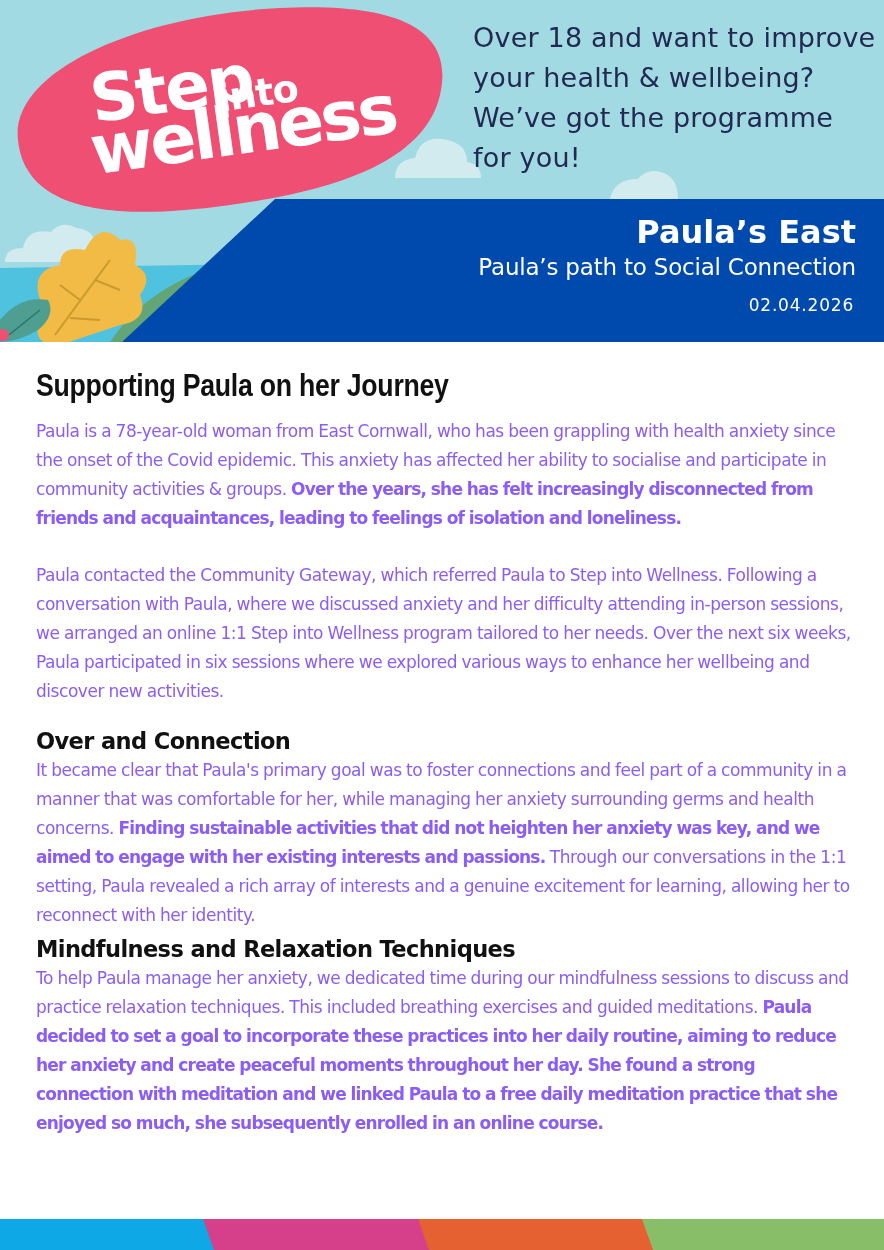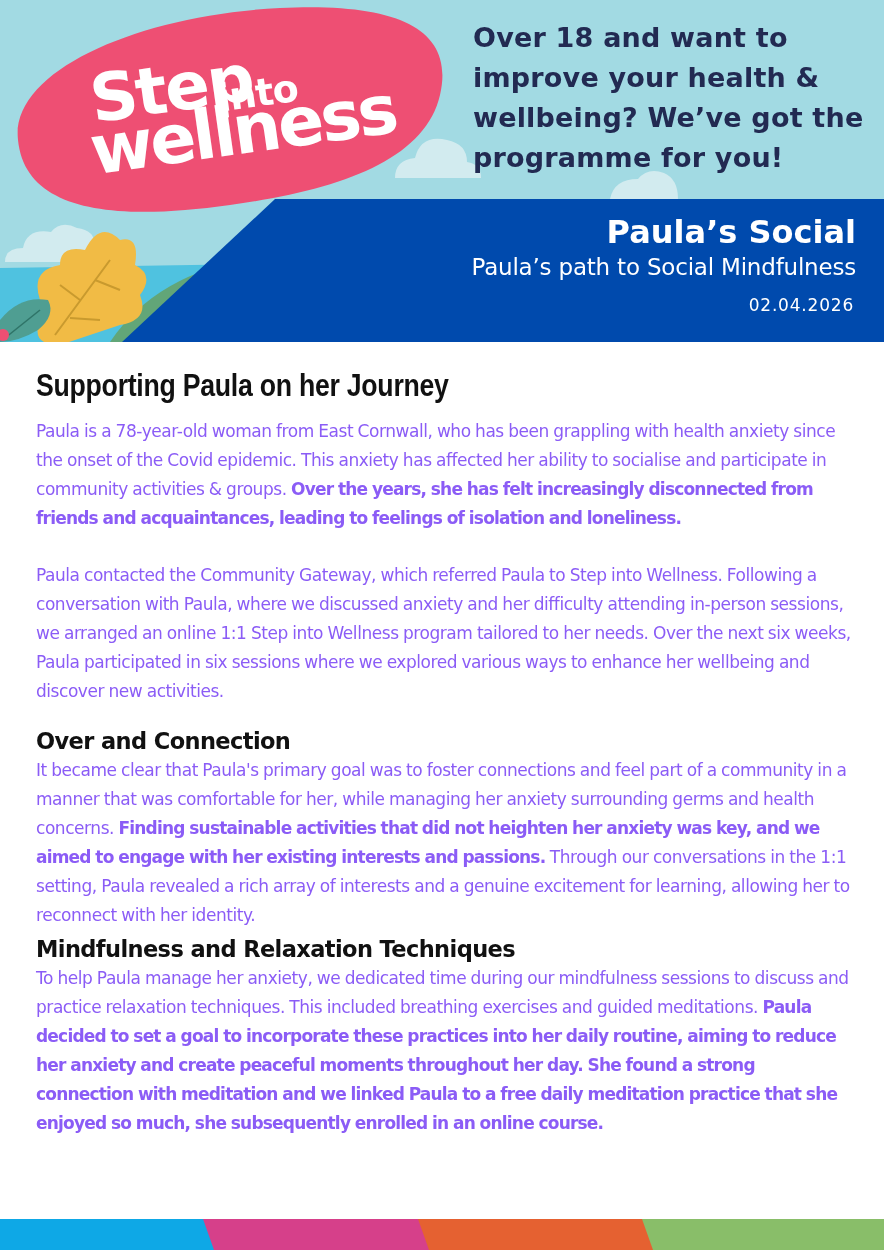--- a/index.html
+++ b/index.html
@@ -8,21 +8,21 @@
 
     
     .header { position: absolute; left: 0; top: 0; width: 884px; height: 342px; overflow: hidden; background: #a2dae3; }
     .scene { position: absolute; left: 0; top: 0; width: 884px; height: 342px; }
     .logo-wrap { position: absolute; left: 0; top: 0; width: 460px; height: 230px; }
     .logo-text { position: absolute; font-family: "DejaVu Sans", sans-serif; font-weight: bold; color: #ffffff; transform: rotate(-8deg); transform-origin: left top; line-height: 1; }
     .logo-step { left: 86px; top: 68px; font-size: 66px; letter-spacing: -2px; }
     .logo-into { left: 215px; top: 80px; font-size: 38px; letter-spacing: -1px; }
     .logo-wellness { left: 86px; top: 118px; font-size: 68px; letter-spacing: -3px; }
 
-    .tagline { position: absolute; left: 473px; top: 18px; width: 405px; font-family: "DejaVu Sans", sans-serif; font-weight: bold; font-size: 27px; line-height: 40px; color: #222a52; letter-spacing: 0.2px; }
+    .tagline { position: absolute; left: 473px; top: 18px; width: 405px; font-family: "DejaVu Sans", sans-serif; font-weight: normal; font-size: 27px; line-height: 40px; color: #222a52; letter-spacing: 0.2px; }
 
     .story-panel { position: absolute; right: 0; top: 199px; width: 884px; height: 143px; }
     .story-title { position: absolute; right: 28px; top: 213px; font-family: "DejaVu Sans", sans-serif; font-weight: bold; font-size: 32px; color: #ffffff; text-align: right; white-space: nowrap; }
     .story-subtitle { position: absolute; right: 28px; top: 254px; font-family: "DejaVu Sans", sans-serif; font-size: 23px; color: #ffffff; text-align: right; white-space: nowrap; letter-spacing: -0.2px; }
     .story-date { position: absolute; right: 30px; top: 295px; font-family: "DejaVu Sans", sans-serif; font-size: 17px; color: #ffffff; text-align: right; letter-spacing: 0.8px; }
 
     
     .content { position: absolute; left: 36px; top: 366px; width: 820px; }
     .page-heading { font-family: "Liberation Sans", sans-serif; font-weight: bold; font-size: 31px; line-height: 40px; color: #111111; transform: scaleX(0.86); transform-origin: left center; white-space: nowrap; letter-spacing: -0.3px; margin-bottom: 11px; }
     .para { font-family: "DejaVu Sans", sans-serif; font-size: 17px; line-height: 29px; color: #8b5cf6; letter-spacing: -0.45px; word-spacing: -0.5px; }
@@ -68,22 +68,22 @@
     <span class="logo-text logo-step">Step</span>
     <span class="logo-text logo-into">into</span>
     <span class="logo-text logo-wellness">wellness</span>
   </div>
 
   <div class="tagline">Over 18 and want to improve your health &amp; wellbeing? We’ve got the programme for you!</div>
 
   <svg class="story-panel" width="884" height="143" viewBox="0 0 884 143">
     <polygon points="275,0 884,0 884,143 122,143" fill="#004aad"></polygon>
   </svg>
-  <div class="story-title">Paula’s Social</div>
-  <div class="story-subtitle">Paula’s path to Social Mindfulness</div>
+  <div class="story-title">Paula’s East</div>
+  <div class="story-subtitle">Paula’s path to Social Connection</div>
   <div class="story-date">02.04.2026</div>
 </header>
 
 <main class="content">
   <h1 class="page-heading">Supporting Paula on her Journey</h1>
 
   <p class="para"><span>Paula is a 78-year-old woman from East Cornwall, who has been grappling with health anxiety since the onset of the Covid epidemic. This anxiety has affected her ability to socialise and participate in community activities &amp; groups. </span><b>Over the years, she has felt increasingly disconnected from friends and acquaintances, leading to feelings of isolation and loneliness.</b></p>
 
   <p class="para">Paula contacted the Community Gateway, which referred Paula to Step into Wellness. Following a conversation with Paula, where we discussed anxiety and her difficulty attending in-person sessions, we arranged an online 1:1 Step into Wellness program tailored to her needs. Over the next six weeks, Paula participated in six sessions where we explored various ways to enhance her wellbeing and discover new activities.</p>
 

